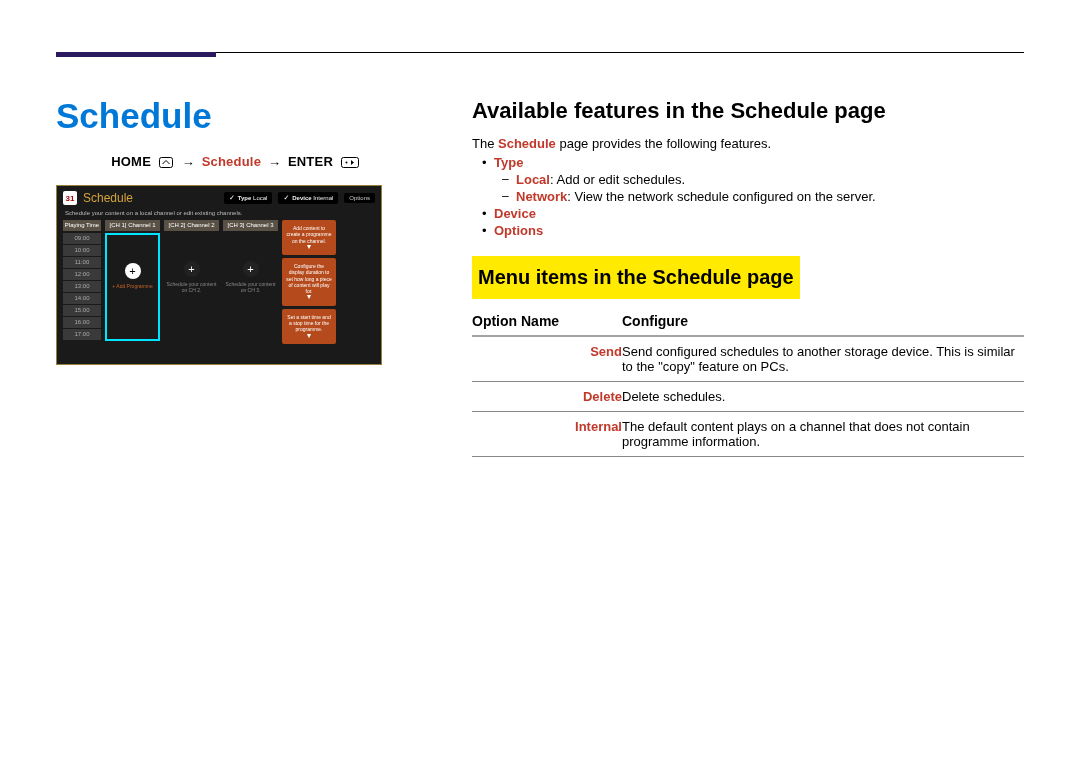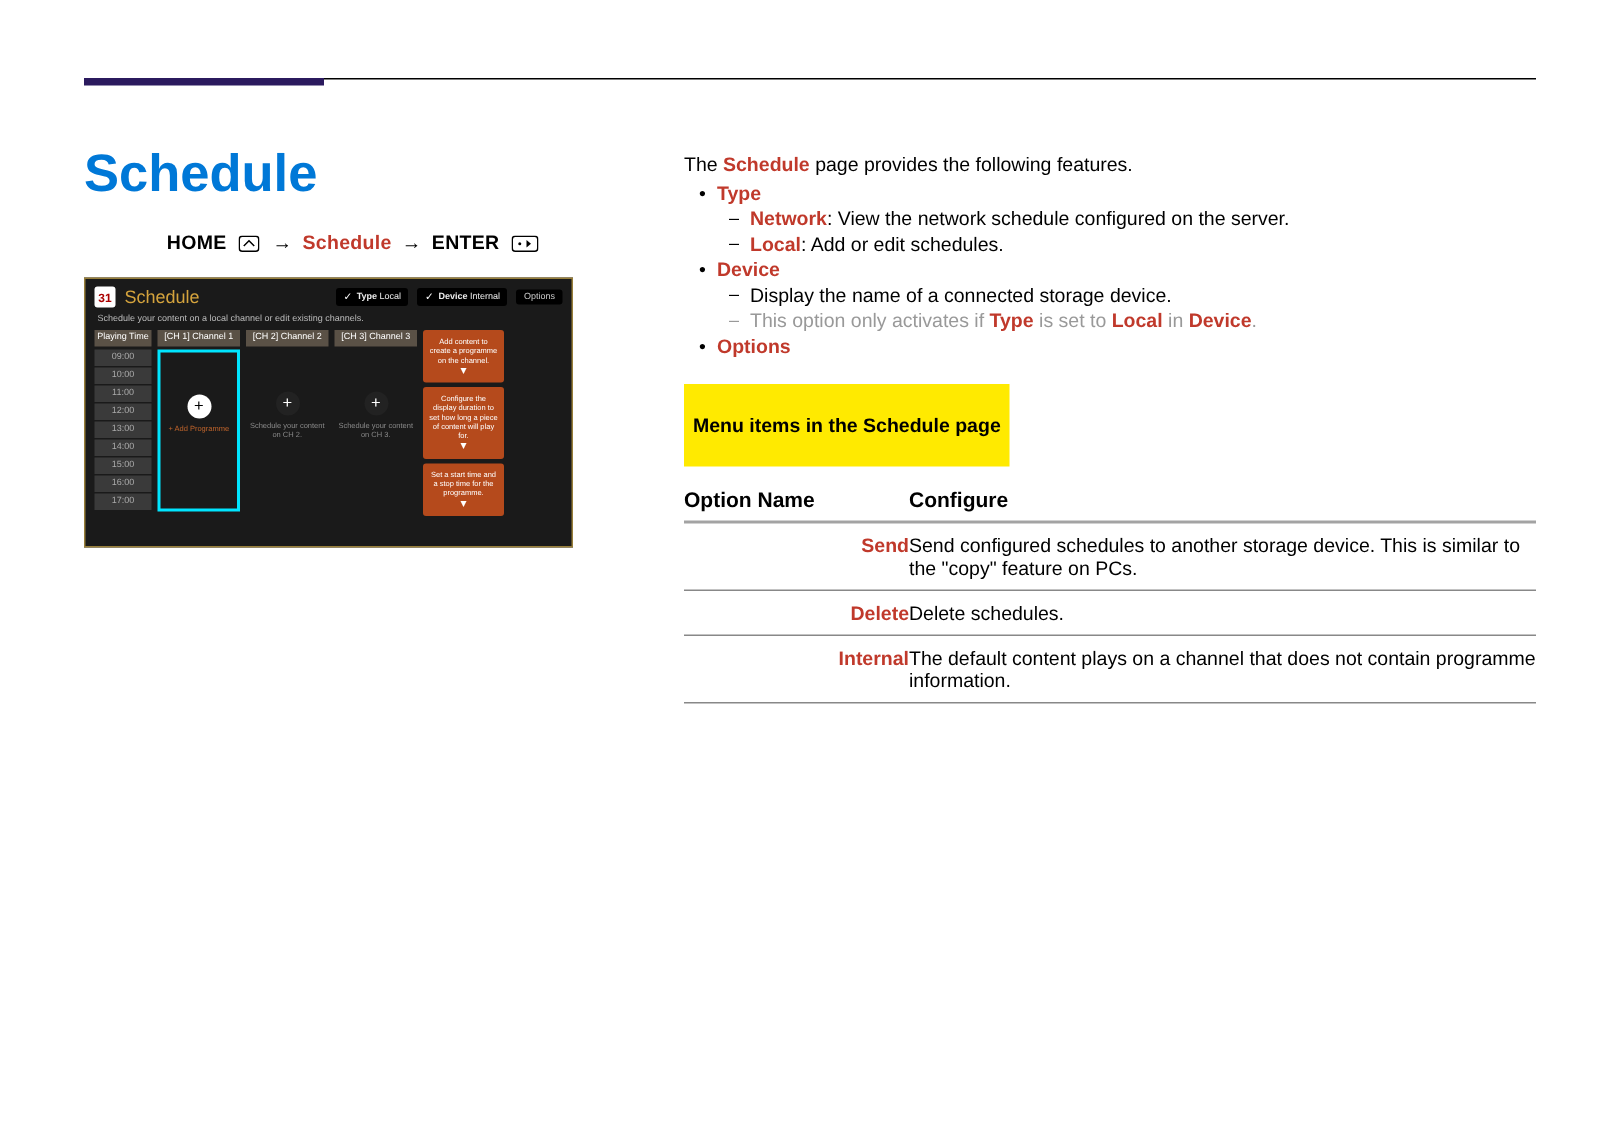--- a/index.html
+++ b/index.html
@@ -20,21 +20,21 @@
     height: 12px;
     border-top: 1px solid #000;
   }
   .topbar .accent {
     position: absolute;
     left: 0; top: -1px;
     width: 160px;
     height: 5px;
     background: #2b1a5e;
   }
-  .page { display:flex; padding: 88px 56px 0 56px; gap: 40px; align-items:flex-start; }
+  .page { display:flex; padding: 88px 56px 0 56px; gap: 56px; align-items:flex-start; }
   .leftcol { width: 360px; flex:0 0 360px; }
   .title-main { color: #0078d7; font-size: 35px; font-weight:700; margin: 8px 0 18px; }
   .breadcrumb { font-size: 13px; font-weight:700; margin-bottom: 14px; letter-spacing:0.2px;text-align:center; }
   .breadcrumb .hot { color: #c0392b; font-weight:700; }
   .breadcrumb .arrow { font-weight:400; margin: 0 3px; }
   .bc-icon { display:inline-block; vertical-align:-2px; margin:0 2px 0 4px; }
 
   
   .panel {
     width: 326px;
@@ -74,21 +74,21 @@
   .h2 { font-size:22px; font-weight:700; margin: 0 0 12px; }
   .para { font-size:13px; margin:4px 0 4px; }
   .hot { color:#c0392b; font-weight:700; }
   ul.features { list-style:none; padding:0; margin:4px 0; }
   ul.features > li { padding-left:22px; position:relative; margin:2px 0; font-size:13px; }
   ul.features > li::before { content:"•"; position:absolute; left:10px; color:#000; }
   ul.features .sub { list-style:none; padding:0; margin:2px 0; }
   ul.features .sub li { padding-left:22px; position:relative; font-size:13px; margin:2px 0; }
   ul.features .sub li::before { content:"\2013"; position:absolute; left:8px; font-size:12px; }
   .dim { color:#999; }
-  .h3 { background:#ffea00; display:inline-block; padding:20px 6px; font-size:13px; font-weight:700; margin:14px 0 10px; }
+  .h3 { background:#ffea00; display:inline-block; padding:10px 6px; font-size:20px; font-weight:700; margin:14px 0 10px; }
 
   .tbl { width:100%; border-collapse:collapse; font-size:13px; }
   .tbl th { text-align:left; font-weight:700; font-size:14px; padding:4px 0 6px; border-bottom:2px solid #a3a3a3; }
   .tbl td { padding:7px 0; border-bottom:1px solid #888; vertical-align:top; }
   .tbl td.name { color:#c0392b; font-weight:700; width:150px;text-align:right; }
 </style>
 </head>
 <body>
 
 <div class="topbar">
@@ -169,39 +169,34 @@
         <div class="p-info" id="p-info">
             <div class="blk">Add content to create a programme on the channel.<div class="arw">▾</div></div>
             <div class="blk">Configure the display duration to set how long a piece of content will play for.<div class="arw">▾</div></div>
             <div class="blk">Set a start time and a stop time for the programme.<div class="arw">▾</div></div>
           </div>
       </div>
     </div>
   </div>
 
   <div class="rightcol">
+    <div class="h2">Available features in the Schedule page</div>
     <div class="para">
       <span>The </span><span class="hot">Schedule</span><span> page provides the following features.</span>
     </div>
     <ul class="features">
       <li>
         <span class="hot">Type</span>
         <ul class="sub">
+          <li><span class="hot">Local</span><span>: Add or edit schedules.</span></li>
           <li><span class="hot">Network</span><span>: View the network schedule configured on the server.</span></li>
-          <li><span class="hot">Local</span><span>: Add or edit schedules.</span></li>
         </ul>
       </li>
       <li>
         <span class="hot">Device</span>
-        <ul class="sub">
-          <li>Display the name of a connected storage device.</li>
-          <li class="dim">
-            <span>This option only activates if </span><span class="hot">Type</span><span> is set to </span><span class="hot">Local</span><span> in </span><span class="hot">Device</span><span>.</span>
-          </li>
-        </ul>
       </li>
       <li><span class="hot">Options</span></li>
     </ul>
 
     <div class="h3">Menu items in the Schedule page</div>
 
     <table class="tbl">
       <thead>
         <tr>
           <th>Option Name</th>

